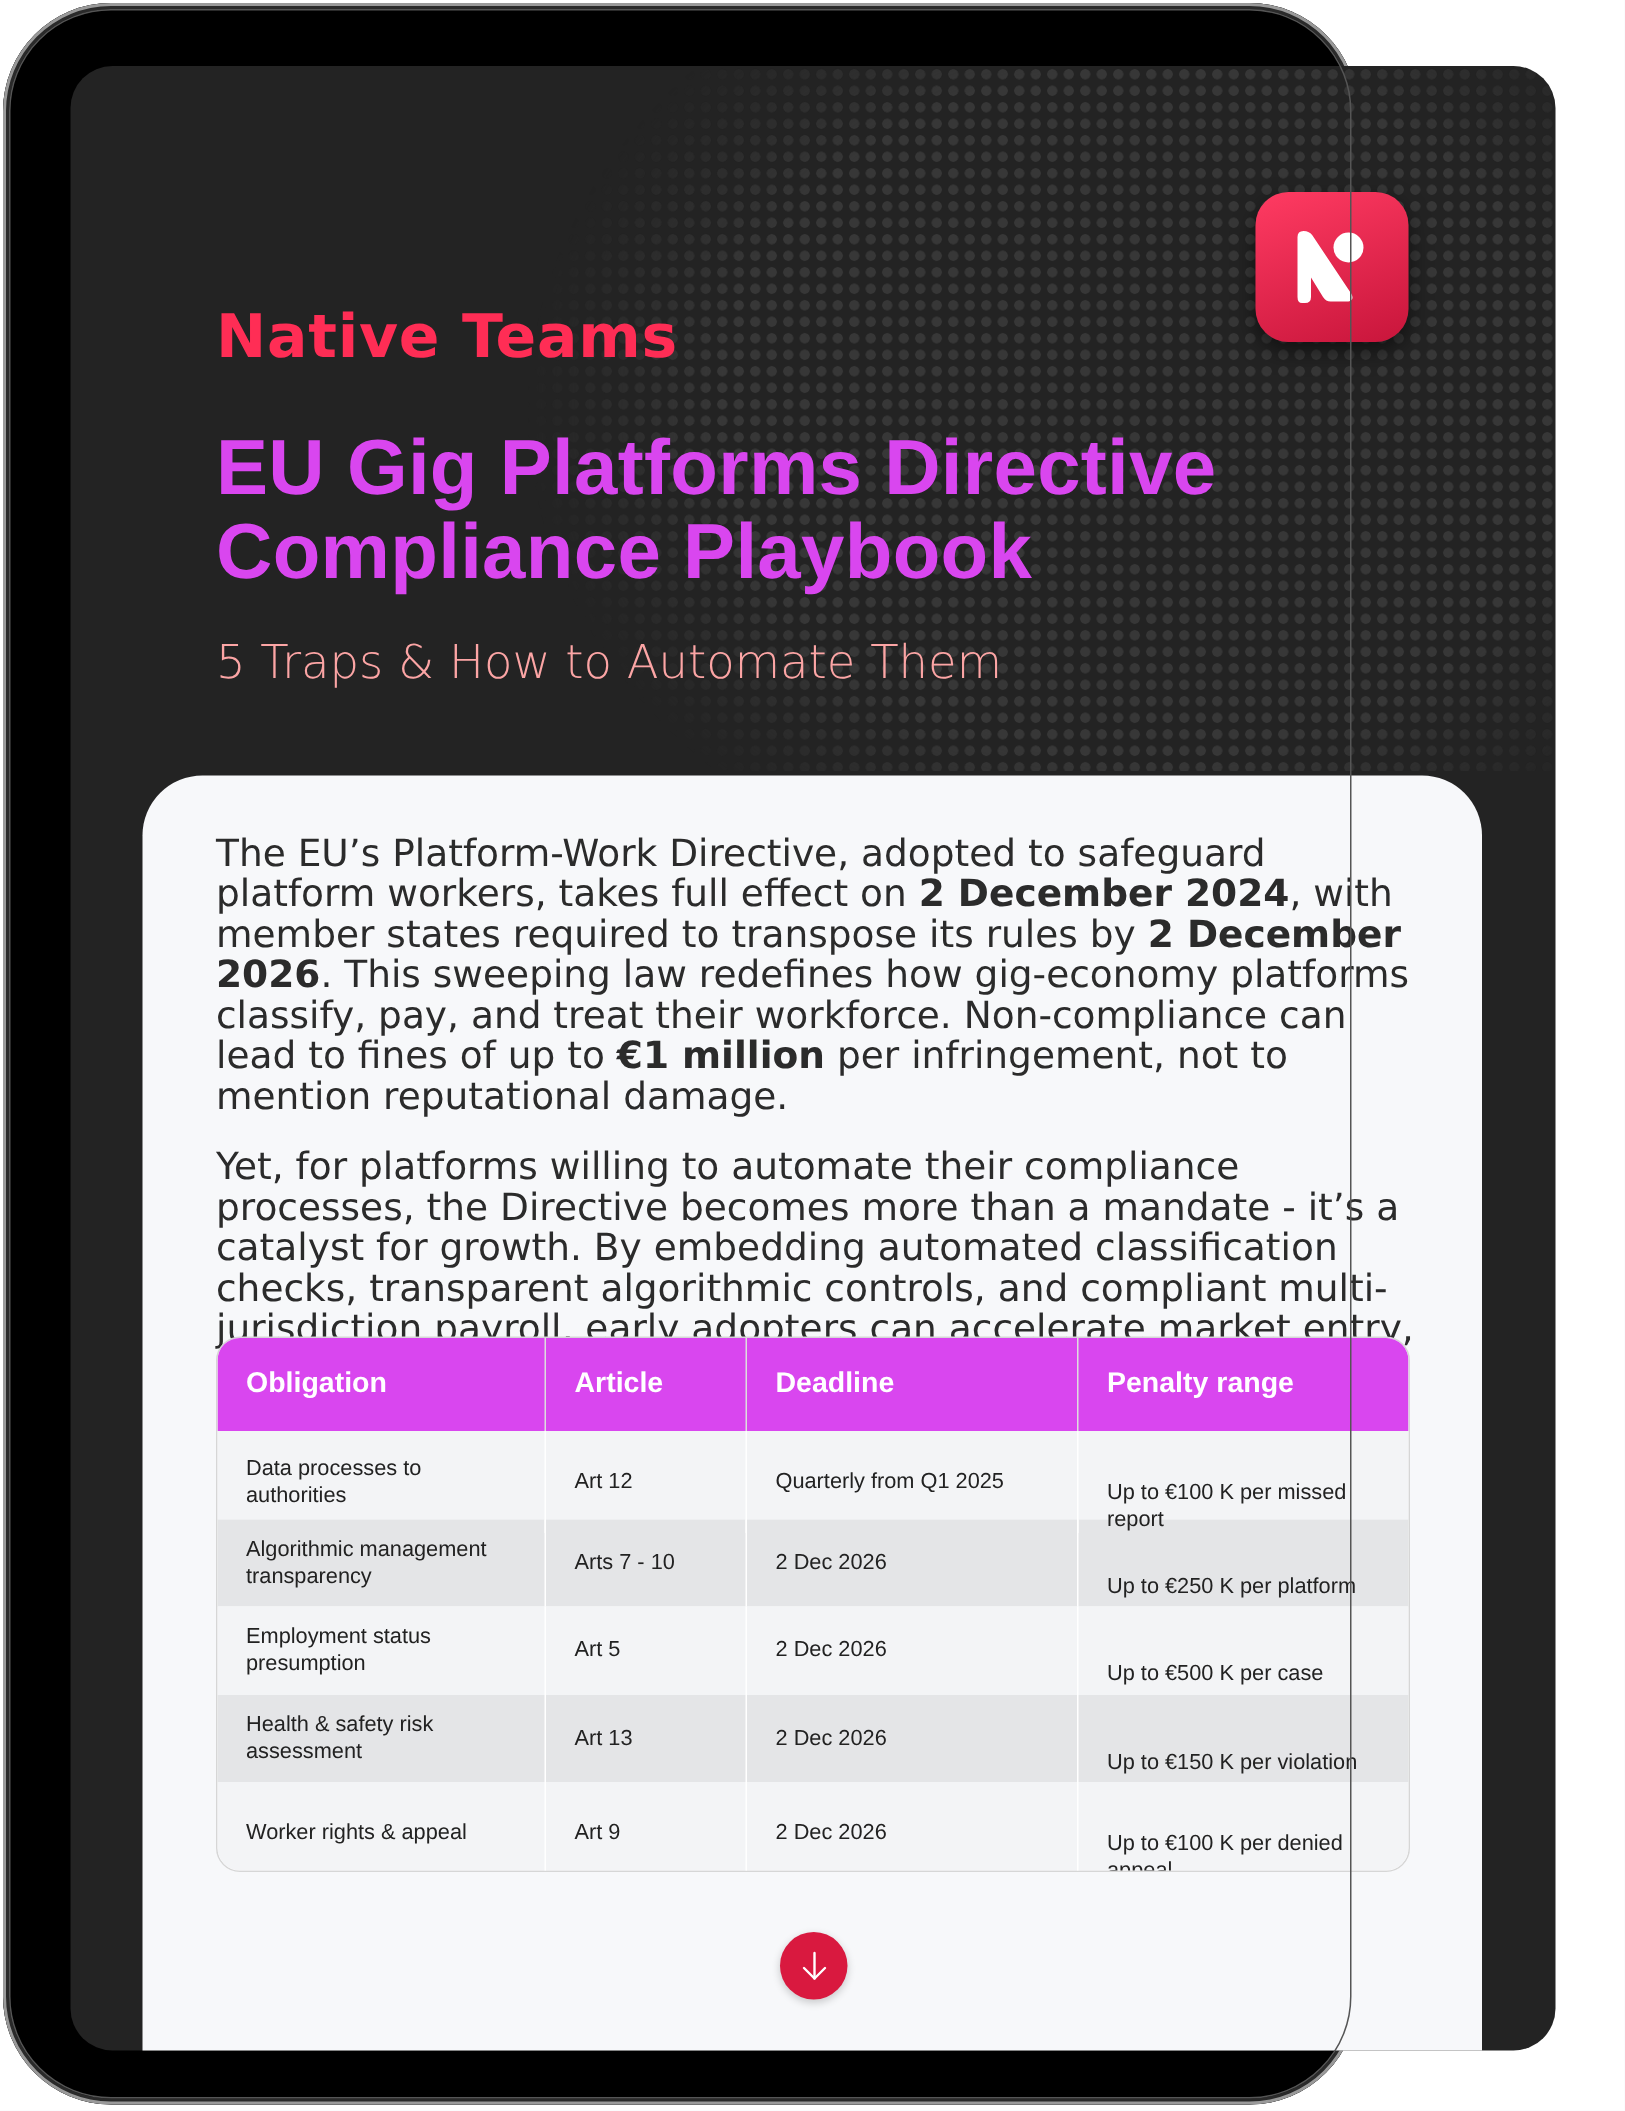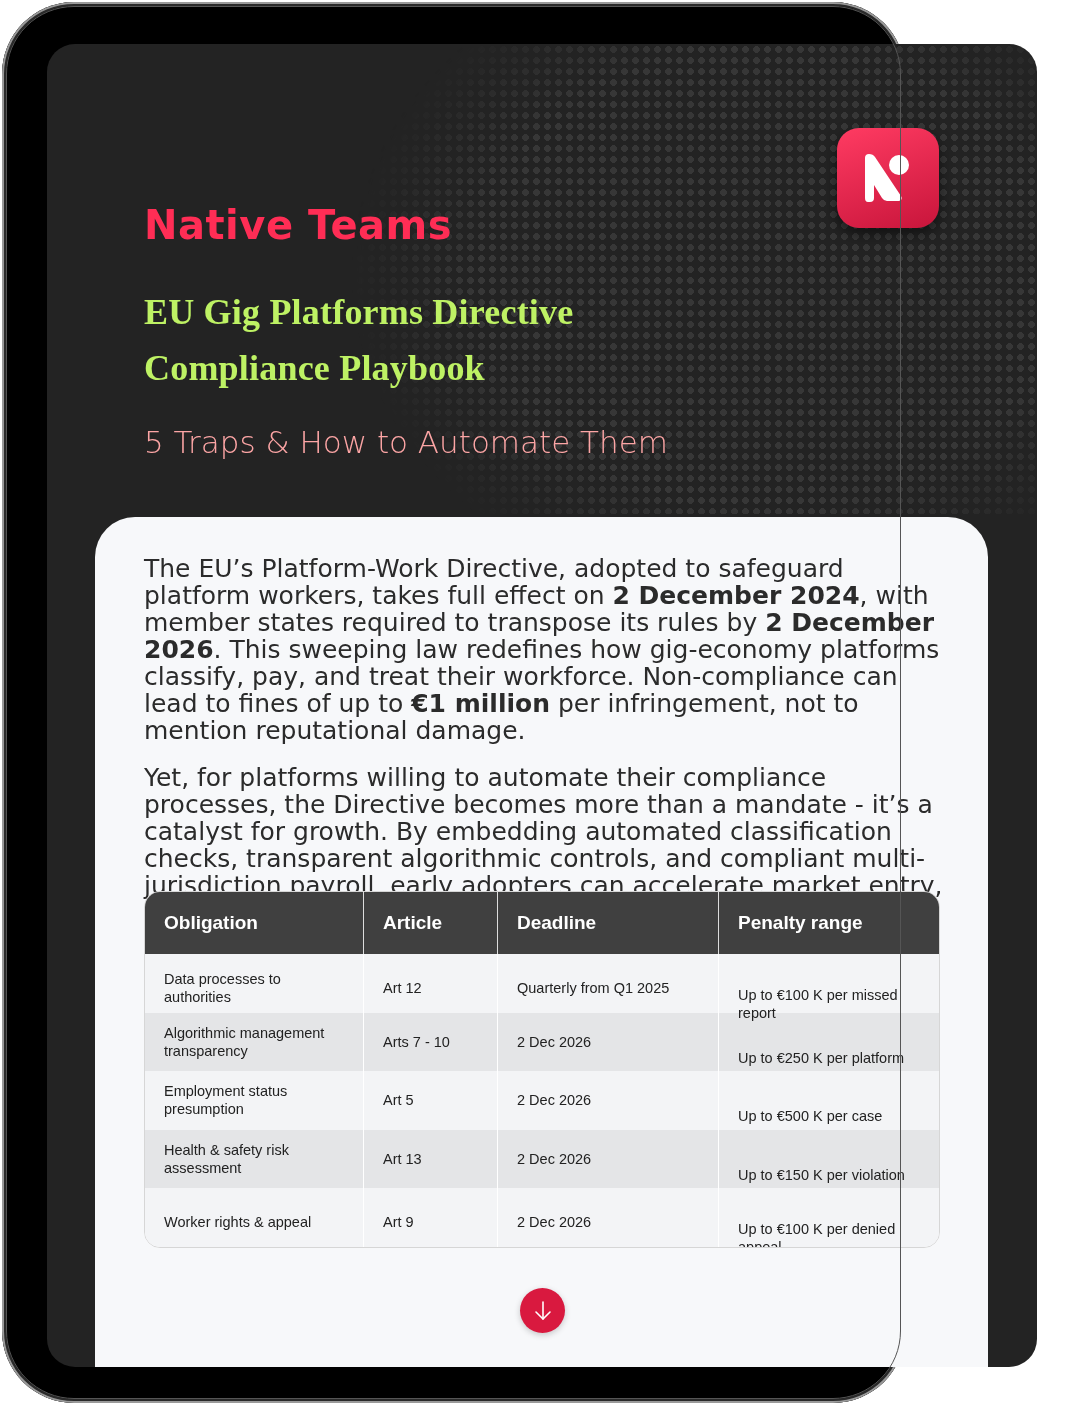--- a/index.html
+++ b/index.html
@@ -9,28 +9,28 @@
   .screen{position:absolute;left:45px;top:42px;width:990px;height:1323px;border-radius:28px;background:#232323;overflow:hidden;}
   .dots{position:absolute;left:0;top:0;width:990px;height:470px;
     background-image:radial-gradient(circle,#3a3a3a 3.2px,transparent 3.6px);
     background-size:11px 11px;
     -webkit-mask-image:radial-gradient(ellipse 520px 420px at 720px 230px,#000 55%,transparent 80%);
     mask-image:radial-gradient(ellipse 520px 420px at 720px 230px,#000 55%,transparent 80%);
     opacity:.9;}
   .brand{position:absolute;left:97px;top:158px;font-weight:700;font-size:40px;color:#ff2d55;letter-spacing:0.5px;font-family:"DejaVu Sans",sans-serif;}
   .appicon{position:absolute;left:790px;top:84px;width:102px;height:100px;border-radius:22px;background:linear-gradient(160deg,#ff3b62,#c8153b);box-shadow:0 6px 14px rgba(0,0,0,.5);}
   .appicon svg{position:absolute;left:0;top:0;}
-  .title{position:absolute;left:97px;top:240px;color:#bef264;font-weight:700;font-size:36px;line-height:56px;font-family:Liberation Serif, serif;letter-spacing:0.2px;}
+  .title{position:absolute;left:97px;top:240px;color:#d946ef;font-weight:700;font-size:52px;line-height:56px;font-family:Liberation Sans, sans-serif;letter-spacing:0.2px;}
   .subtitle{position:absolute;left:97px;top:380px;color:#fca5a5;font-size:31px;font-family:"DejaVu Sans",sans-serif;font-weight:300;}
   .card{position:absolute;left:48px;top:473px;width:893px;height:900px;background:#f7f8fa;border-radius:40px 40px 0 0;}
   .intro{position:absolute;left:49px;top:38px;width:800px;color:#2b2b2b;font-size:25px;line-height:27px;font-family:"DejaVu Sans",sans-serif;}
   .intro p{margin:0 0 20px 0;}
   .intro b{font-weight:700;}
   .table{position:absolute;left:49px;top:374px;width:794px;border-radius:16px;overflow:hidden;border:1px solid #d6d6d6;background:#fff;}
-  .thead{display:grid;grid-template-columns:219px 134px 221px 1fr;background:#404040;height:62px;}
+  .thead{display:grid;grid-template-columns:219px 134px 221px 1fr;background:#d946ef;height:62px;}
   .thead div{color:#fff;font-weight:700;font-size:19px;padding:0 19px;display:flex;align-items:center;border-right:1px solid #ddd;font-family:"Liberation Sans",sans-serif;}
   .thead div:last-child{border-right:none;}
   .row{display:grid;grid-template-columns:219px 134px 221px 1fr;height:58.6px;}
   .row:nth-child(odd){background:#f3f4f6;}
   .row:nth-child(even){background:#e4e5e7;}
   .row div{font-size:14.5px;color:#222;padding:0 19px;display:flex;align-items:center;border-right:1px solid #fff;line-height:18px;font-family:"Liberation Sans",sans-serif;}
   .row div:last-child{border-right:none;margin-top:32px;}
   .downbtn{position:absolute;left:425px;top:771px;width:45px;height:45px;border-radius:50%;background:#d9193f;display:flex;align-items:center;justify-content:center;box-shadow:0 2px 6px rgba(0,0,0,.2);cursor:pointer;}
 </style>
 </head>

